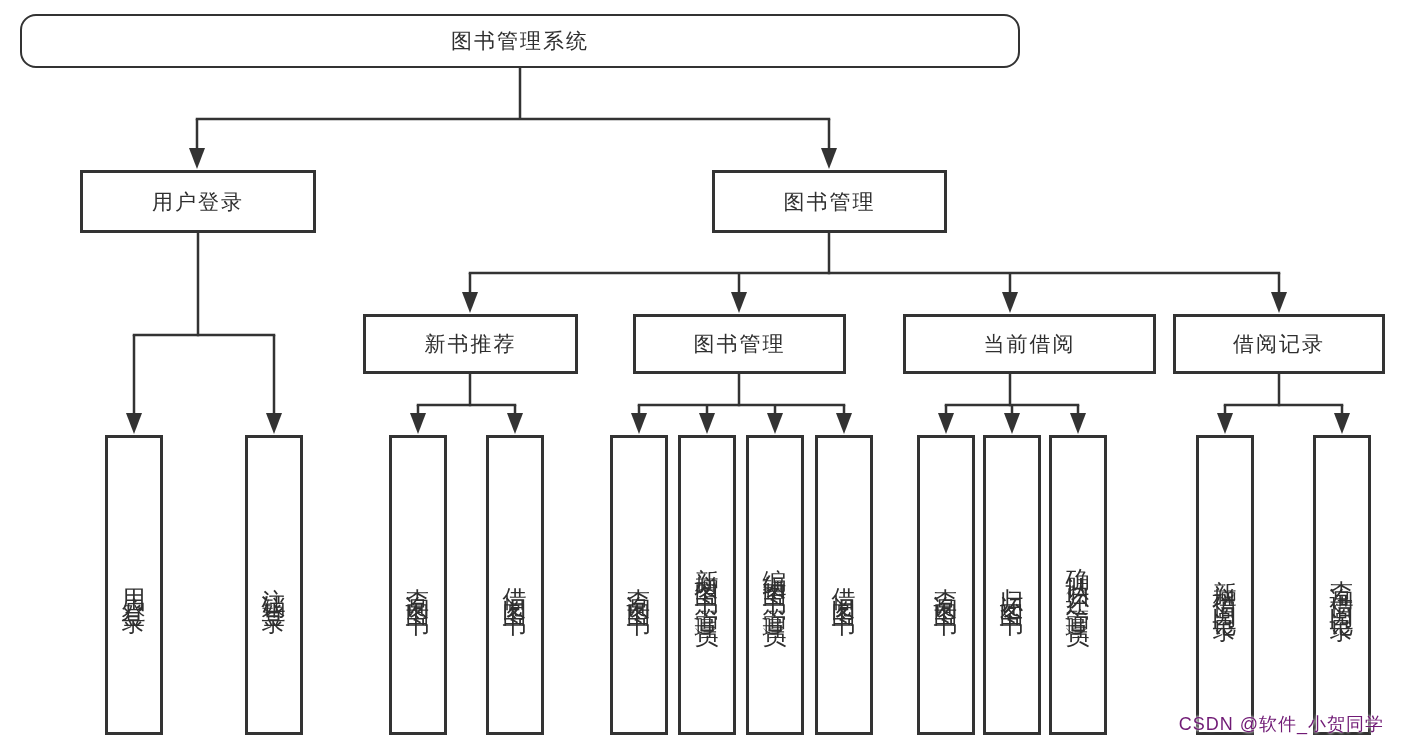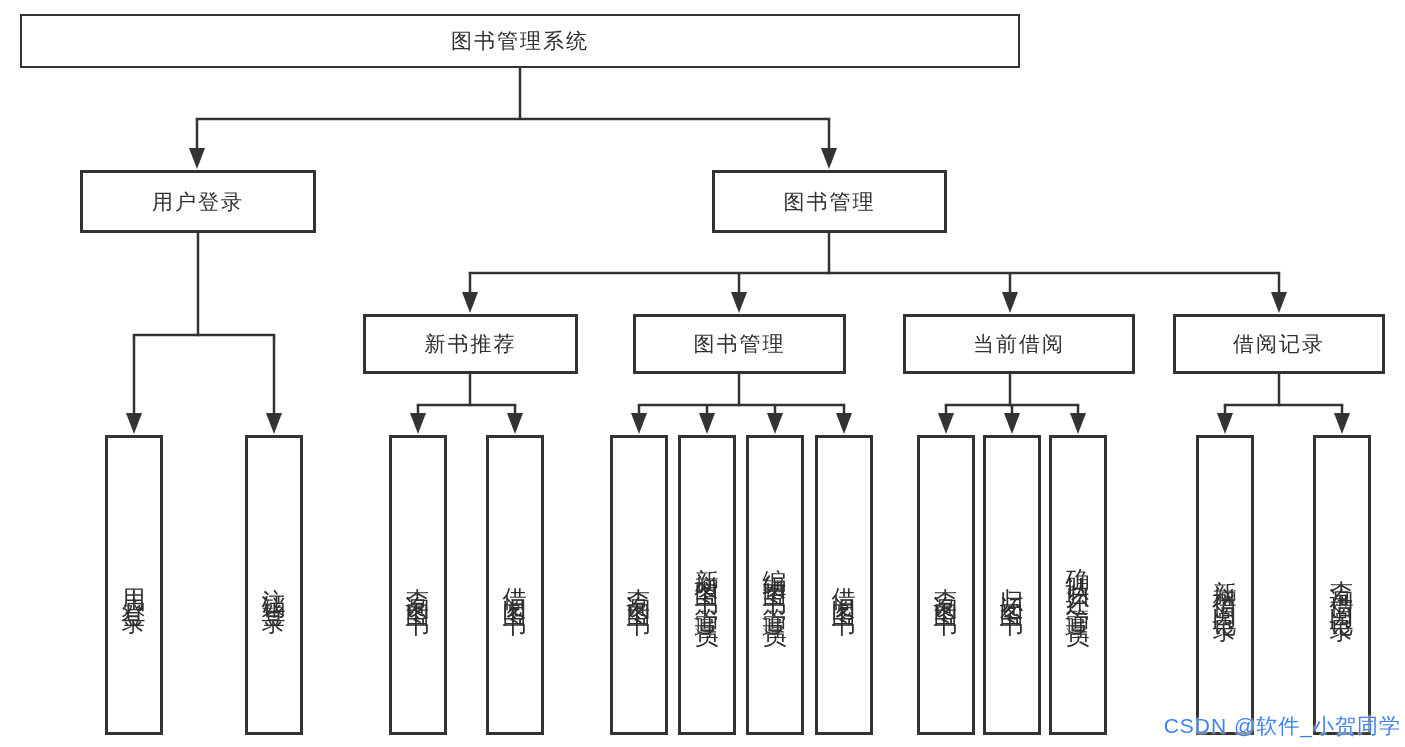--- a/index.html
+++ b/index.html
@@ -19,38 +19,38 @@
   .box {
     position: absolute;
     background: #ffffff;
     border: 3px solid #333333;
     box-sizing: border-box;
     display: flex;
     align-items: center;
     justify-content: center;
     text-align: center;
   }
-  .root-box { border-width: 2px; }
+  .root-box { border-width: 2px; border-radius: 16px; }
   .h-label { font-size: 21px; letter-spacing: 2px; white-space: nowrap; }
   .leaf { top: 435px; width: 58px; height: 300px; }
   .vtext {
     writing-mode: vertical-rl;
     text-orientation: mixed;
     font-size: 24px;
     letter-spacing: 8px;
     line-height: 1.05;
     white-space: nowrap;
   }
   .watermark {
     position: absolute;
     top: 712px;
-    right: 4px;
-    font-size: 21px;
+    right: 21px;
+    font-size: 18px;
     letter-spacing: 1px;
-    color: #3b82f6;
+    color: #701a75;
     z-index: 5;
     text-shadow: 0 0 3px #ffffff, 0 0 3px #ffffff;
     white-space: nowrap;
   }
 </style>
 </head>
 <body>
 
 <div class="canvas">
 
@@ -139,21 +139,21 @@
   <div class="box" style="left:712px; top:170px; width:235px; height:63px;font-family:Liberation Mono, monospace;">
     <span class="h-label">图书管理</span>
   </div>
 
   <div class="box" style="left:363px; top:314px; width:215px; height:60px;">
     <span class="h-label">新书推荐</span>
   </div>
   <div class="box" style="left:633px; top:314px; width:213px; height:60px;">
     <span class="h-label">图书管理</span>
   </div>
-  <div class="box" style="left:903px; top:314px; width:232px; height:60px;">
+  <div class="box" style="left:903px; top:314px; width:253px; height:60px;">
     <span class="h-label">当前借阅</span>
   </div>
   <div class="box" style="left:1173px; top:314px; width:212px; height:60px;">
     <span class="h-label">借阅记录</span>
   </div>
 
   <div class="box leaf" style="left:105px;">
     <span class="vtext">用户登录</span>
   </div>
   <div class="box leaf" style="left:245px;">

